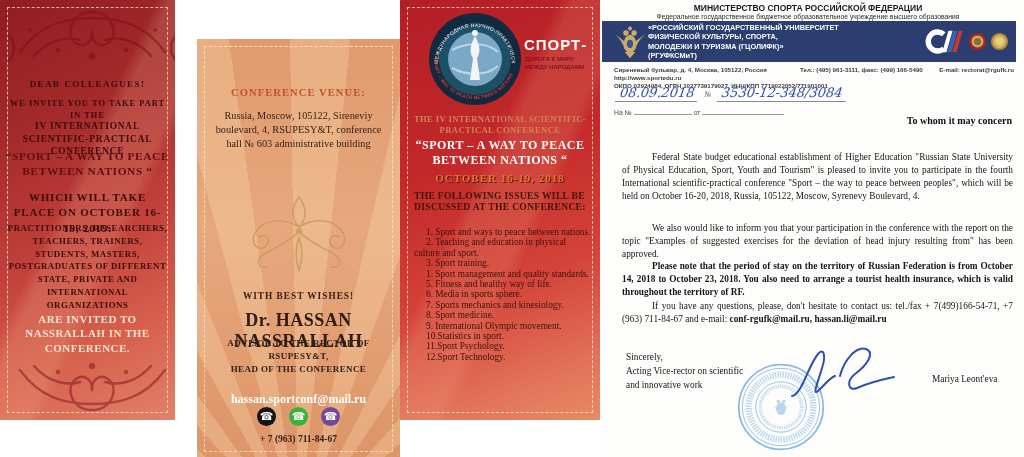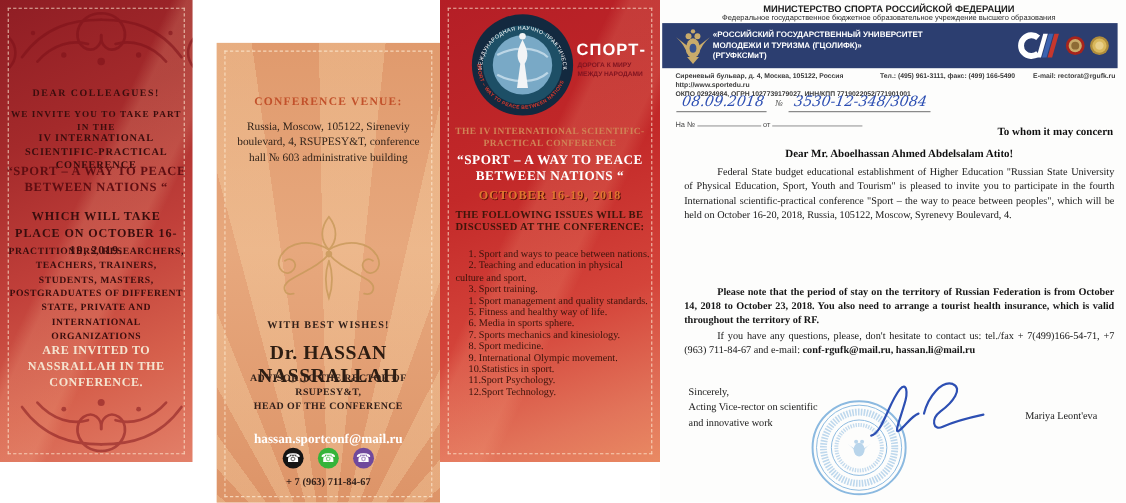--- a/index.html
+++ b/index.html
@@ -197,20 +197,21 @@
           <ellipse cx="20" cy="22" rx="7" ry="10"></ellipse>
           <circle cx="15.5" cy="10" r="3"></circle>
           <circle cx="24.5" cy="10" r="3"></circle>
           <circle cx="20" cy="5" r="2.2"></circle>
           <path d="M14 31 L20 38 L26 31 Z"></path>
         </g>
         <ellipse cx="20" cy="22" rx="3.4" ry="4.6" fill="#39538f"></ellipse>
       </svg>
       <div class="univ">
         <div>«РОССИЙСКИЙ ГОСУДАРСТВЕННЫЙ УНИВЕРСИТЕТ</div>
+        <div>ФИЗИЧЕСКОЙ КУЛЬТУРЫ, СПОРТА,</div>
         <div>МОЛОДЕЖИ И ТУРИЗМА (ГЦОЛИФК)»</div>
         <div>(РГУФКСМиТ)</div>
       </div>
       <div class="logos">
         <svg style="width:46px;height:27px;" viewBox="0 0 50 30">
           <path d="M27 7 A 10.5 10.5 0 1 0 27 23" stroke="#ffffff" stroke-width="6" fill="none"></path>
           <g transform="skewX(-16)">
             <rect x="33" y="3" width="4.6" height="24" fill="#ffffff"></rect>
             <rect x="38.6" y="3" width="4.6" height="24" fill="#3c63b0"></rect>
             <rect x="44.2" y="3" width="4.6" height="24" fill="#c8372d"></rect>
@@ -242,23 +243,23 @@
     </div>
 
     <div id="refline" class="abs">
       <span>На №</span>
       <span class="line" style="width:58px;"></span>
       <span>от</span>
       <span class="line" style="width:82px;"></span>
     </div>
 
     <div id="towhom" class="abs">To whom it may concern</div>
-    <div id="salutation" class="abs">Dear Mr. Aboelhassan Ahmed Abdelsalam Atito!</div>
 
     <div class="abs para" style="top:151px;">Federal State budget educational establishment of Higher Education "Russian State University of Physical Education, Sport, Youth and Tourism" is pleased to invite you to participate in the fourth International scientific-practical conference "Sport – the way to peace between peoples", which will be held on October 16-20, 2018, Russia, 105122, Moscow, Syrenevy Boulevard, 4.</div>
+    <div class="abs para" style="top:222px;">We also would like to inform you that your participation in the conference with the report on the topic "Examples of suggested exercises for the deviation of head injury resulting from" has been approved.</div>
     <div class="abs para" style="top:260px;font-weight:bold;">Please note that the period of stay on the territory of Russian Federation is from October 14, 2018 to October 23, 2018. You also need to arrange a tourist health insurance, which is valid throughout the territory of RF.</div>
     <div class="abs para" style="top:300px;">
       <span>If you have any questions, please, don't hesitate to contact us: tel./fax + 7(499)166-54-71, +7 (963) 711-84-67 and e-mail: </span><span style="font-weight:bold;">conf-rgufk@mail.ru, hassan.li@mail.ru</span>
     </div>
 
     <div id="closing" class="abs">
       <div>Sincerely,</div>
       <div>Acting Vice-rector on scientific</div>
       <div>and innovative work</div>
     </div>

